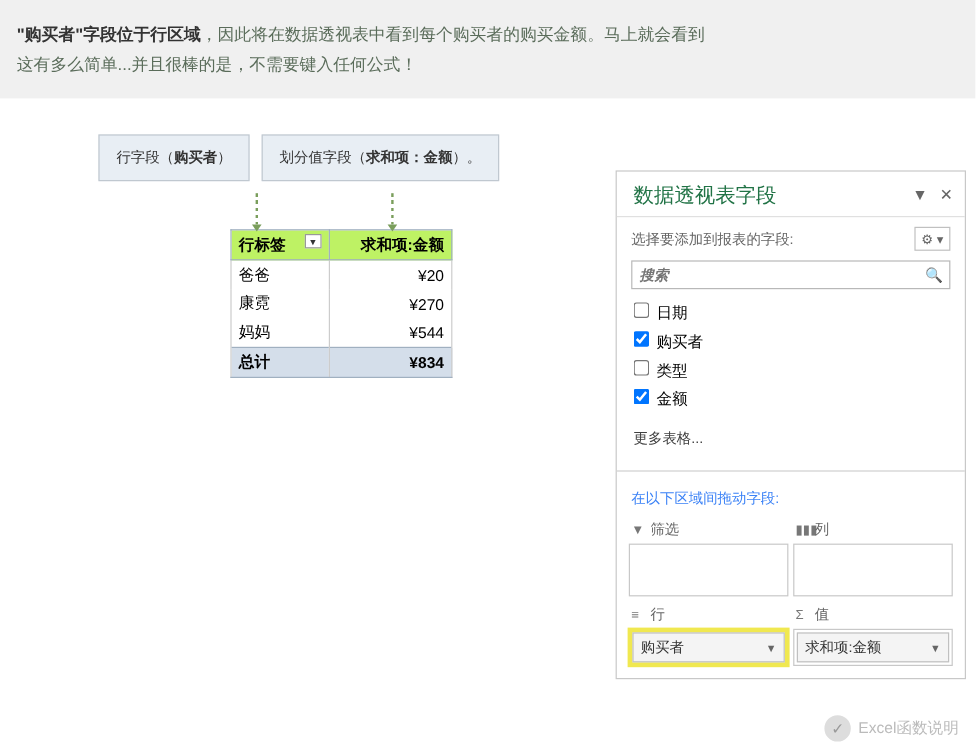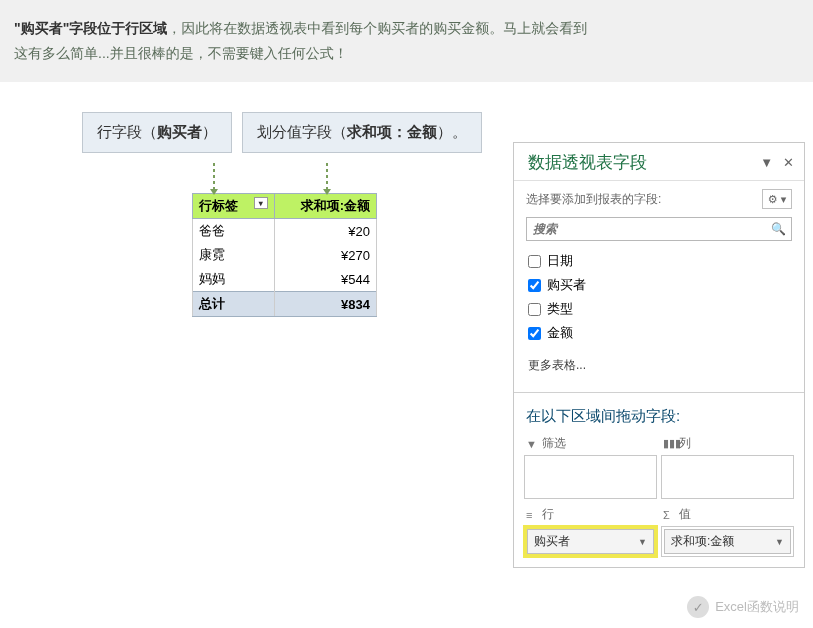--- a/index.html
+++ b/index.html
@@ -4,21 +4,21 @@
   <style>
     * { margin: 0; padding: 0; box-sizing: border-box; }
     body { font-family: "Microsoft YaHei", "Segoe UI", sans-serif; font-size: 13px; background: #fff; width: 813px; height: 628px; position: relative; }
     
     .intro-box { background: #f0f0f0; padding: 16px 14px; color: #5a6c5a; line-height: 1.8; font-size: 14px; }
     .intro-box .highlight { font-weight: bold; color: #333; }
     
     .main-area { position: relative; margin-top: 30px; }
     
     .labels-row { display: flex; gap: 10px; margin-left: 82px; margin-bottom: 10px; }
-    .label-box { background: #e8eef4; border: 1px solid #c0c8d0; padding: 10px 14px; font-size: 15px; color: #333; }
+    .label-box { background: #e8eef4; border: 1px solid #c0c8d0; padding: 10px 14px; font-size: 12px; color: #333; }
     .label-box .bold { font-weight: bold; }
     
     .arrows { position: relative; height: 30px; }
     .arrow { position: absolute; width: 2px; background: repeating-linear-gradient(to bottom, #7a9e5c 0, #7a9e5c 3px, transparent 3px, transparent 6px); }
     .arrow::after { content: ''; position: absolute; bottom: -6px; left: -3px; width: 0; height: 0; border-left: 4px solid transparent; border-right: 4px solid transparent; border-top: 6px solid #7a9e5c; }
     .arrow1 { left: 213px; height: 26px; top: 0; }
     .arrow2 { left: 326px; height: 26px; top: 0; }
     
     .pivot-table { margin-left: 192px; width: 185px; border-collapse: collapse; font-size: 13px; }
     .pivot-table th { background: #bef264; border: 1px solid #a0b0c0; padding: 3px 6px; font-weight: bold; text-align: left; }
@@ -37,27 +37,27 @@
     
     .field-section { padding: 8px 12px; }
     .field-subtitle { font-size: 12px; color: #666; margin-bottom: 8px; display: flex; justify-content: space-between; align-items: center; }
     .gear-btn { width: 30px; height: 20px; border: 1px solid #c0c0c0; display: inline-flex; align-items: center; justify-content: center; font-size: 11px; color: #666; cursor: pointer; }
     
     .search-box { position: relative; margin-bottom: 8px; }
     .search-input { width: 100%; padding: 4px 24px 4px 6px; border: 1px solid #b8b8b8; font-size: 12px; font-style: italic; color: #999; font-weight: bold; }
     .search-icon { position: absolute; right: 6px; top: 5px; color: #5a9; font-size: 12px; }
     
     .field-list { margin-bottom: 8px; }
-    .field-item { display: flex; align-items: center; padding: 3px 2px; cursor: pointer; }
+    .field-item { display: flex; align-items: flex-start; padding: 3px 2px; cursor: pointer; }
     .field-item input[type=checkbox] { margin-right: 6px; }
     .more-tables { color: #404040; font-size: 12px; padding: 4px 2px; cursor: pointer; }
     
     .divider { height: 1px; background: #d0d0d0; margin: 6px 0; }
     
-    .areas-label { font-size: 15px; color: #0c4a6e; padding: 8px 12px 6px; }
+    .areas-label { font-size: 12px; color: #3b82f6; padding: 8px 12px 6px; }
     .areas-grid { display: grid; grid-template-columns: 1fr 1fr; padding: 0 10px 10px; gap: 4px; }
     .area-box { }
     .area-header { font-size: 12px; color: #666; padding: 3px 2px; display: flex; align-items: center; gap: 4px; }
     .area-icon { font-size: 11px; color: #777; width: 12px; display: inline-block; }
     .area-drop { background: #fff; border: 1px solid #c8c8c8; min-height: 44px; padding: 2px; }
     .area-drop.short { min-height: 30px; }
     .field-chip { background: #f4f4f4; border: 1px solid #c0c0c0; padding: 3px 6px; font-size: 12px; color: #333; display: flex; justify-content: space-between; align-items: center; cursor: pointer; }
     .field-chip .caret { font-size: 9px; color: #666; }
     .highlight-chip { box-shadow: 0 0 0 4px #f0e850; }
     

